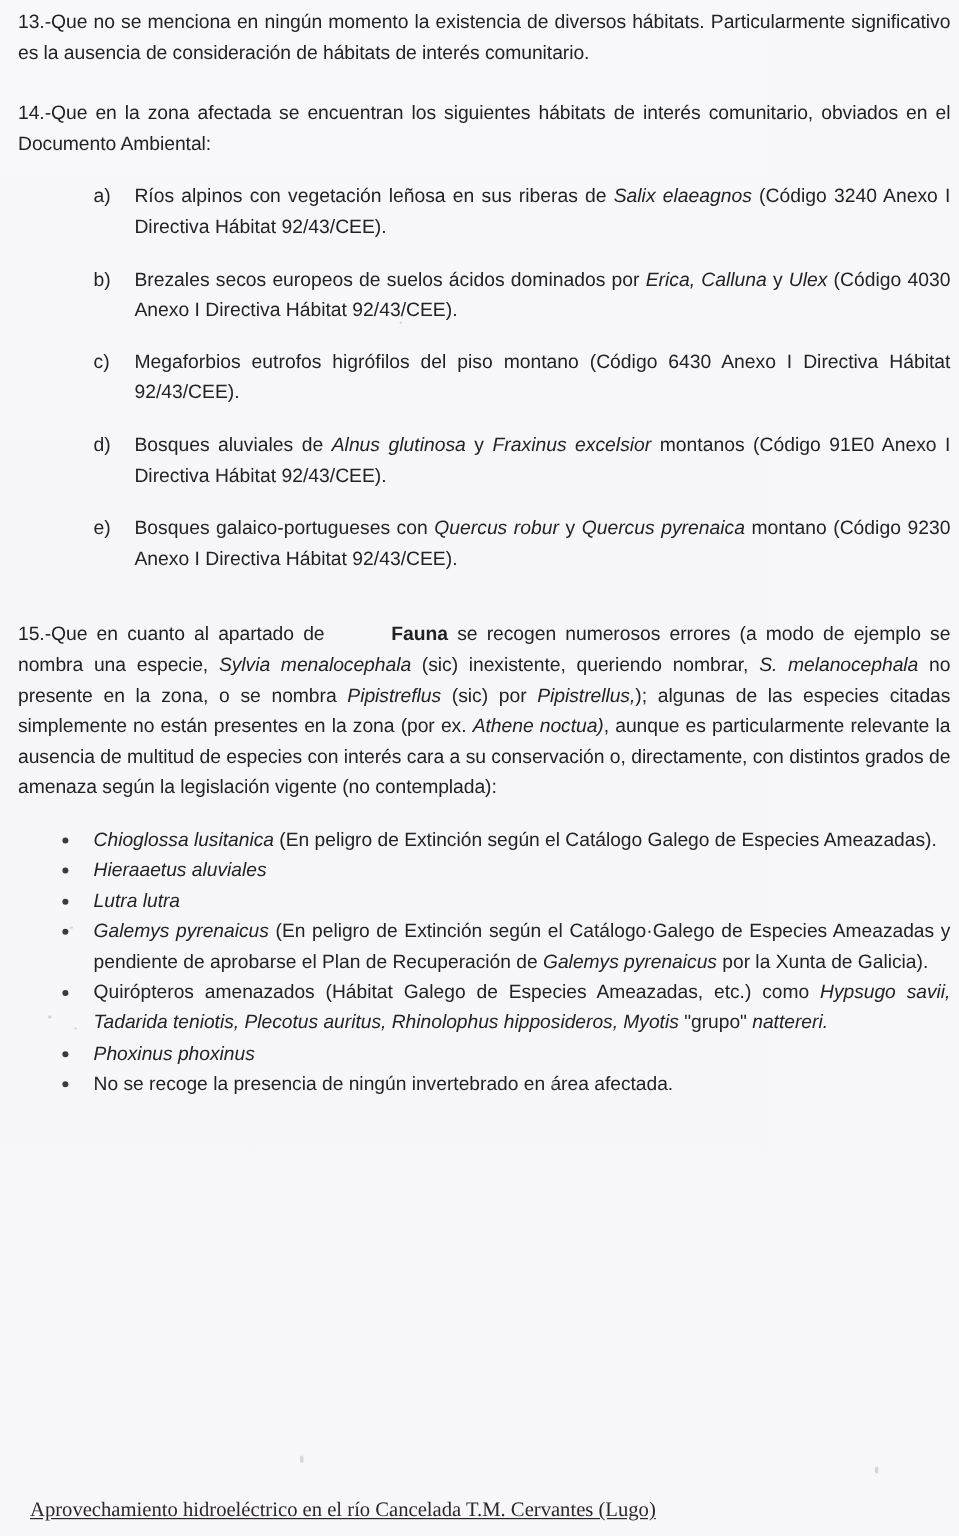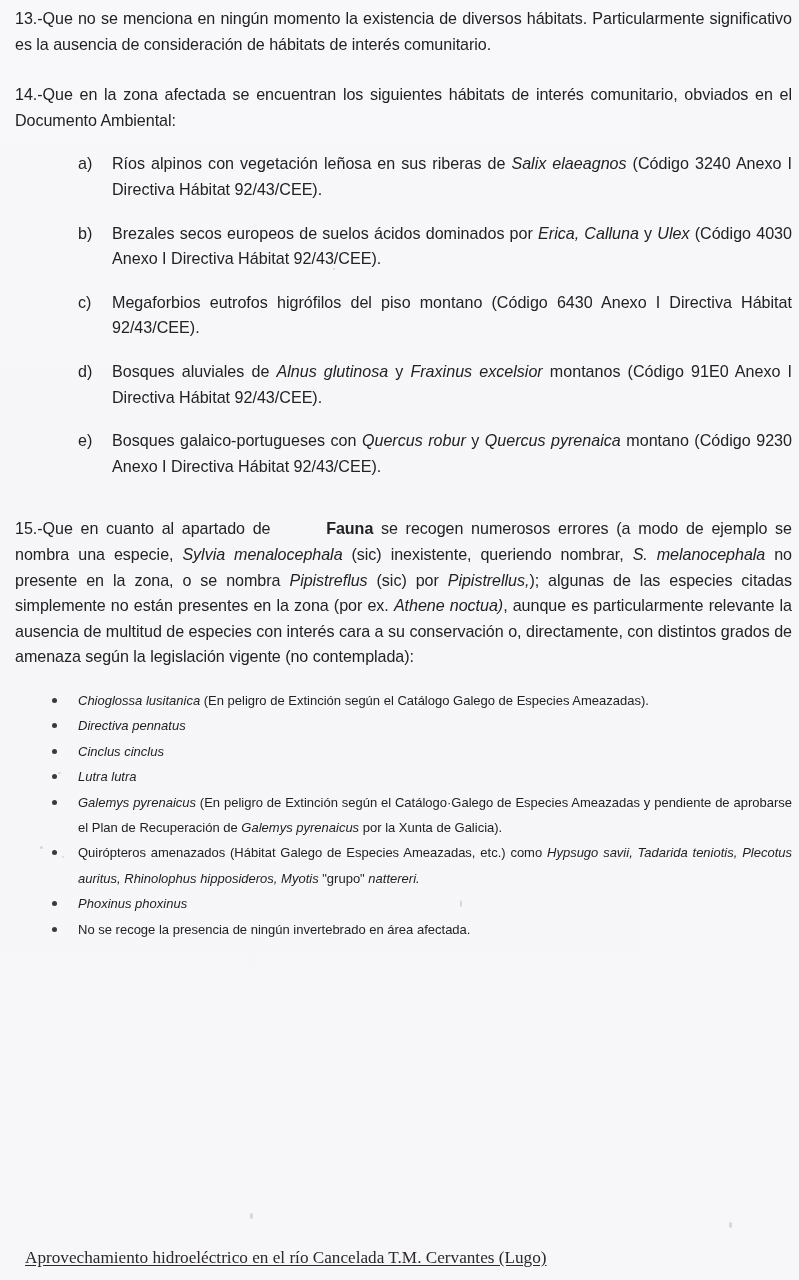--- a/index.html
+++ b/index.html
@@ -71,21 +71,21 @@
   
   ul.bullet-list {
     list-style: none;
     margin: 0;
     padding: 0;
   }
   ul.bullet-list > li {
     position: relative;
     padding-left: 63px;
     margin: 0;
-    font-size: 13px;
+    font-size: 16px;
     line-height: 25.4px;
     text-align: justify;
     color: #242126;
   }
   ul.bullet-list > li .dot {
     position: absolute;
     left: 37px;
     top: 10px;
     width: 5px;
     height: 5px;
@@ -144,22 +144,21 @@
 
     <div class="gap-para"></div>
     <div class="gap-small"></div>
 
     <p class="para"><span>15.-Que en cuanto al apartado de </span><b class="bd">Fauna</b><span> se recogen numerosos errores (a modo de ejemplo se nombra una especie, </span><i class="it">Sylvia menalocephala</i><span> (sic) inexistente, queriendo nombrar, </span><i class="it">S. melanocephala</i><span> no presente en la zona, o se nombra </span><i class="it">Pipistreflus</i><span> (sic) por </span><i class="it">Pipistrellus,</i><span>); algunas de las especies citadas simplemente no están presentes en la zona (por ex. </span><i class="it">Athene noctua)</i><span>, aunque es particularmente relevante la ausencia de multitud de especies con interés cara a su conservación o, directamente, con distintos grados de amenaza según la legislación vigente (no contemplada):</span></p>
 
     <div class="gap-list"></div>
 
     <ul class="bullet-list">
         <li><span class="dot"></span><span><i class="it">Chioglossa lusitanica</i><span> (En peligro de Extinción según el Catálogo Galego de Especies Ameazadas).</span></span></li>
-        <li><span class="dot"></span><span><i class="it">Directiva pennatus</i></span></li>
-        <li><span class="dot"></span><span><i class="it">Cinclus cinclus</i></span></li>
+        <li><span class="dot"></span><span><i class="it">Hieraaetus aluviales</i></span></li>
         <li><span class="dot"></span><span><i class="it">Lutra lutra</i></span></li>
         <li><span class="dot"></span><span><i class="it">Galemys pyrenaicus</i><span> (En peligro de Extinción según el Catálogo·Galego de Especies Ameazadas y pendiente de aprobarse el Plan de Recuperación de </span><i class="it">Galemys pyrenaicus</i><span> por la Xunta de Galicia).</span></span></li>
         <li><span class="dot"></span><span><span>Quirópteros amenazados (Hábitat Galego de Especies Ameazadas, etc.) como </span><i class="it">Hypsugo savii, Tadarida teniotis, Plecotus auritus, Rhinolophus hipposideros,  Myotis</i><span> "grupo" </span><i class="it">nattereri.</i></span></li>
         <li><span class="dot"></span><span><i class="it">Phoxinus phoxinus</i></span></li>
         <li><span class="dot"></span><span><span>No se recoge la presencia de ningún invertebrado en área afectada.</span></span></li>
       </ul>
 
     <div class="gap-para"></div>
     <div class="gap-small"></div>
 

